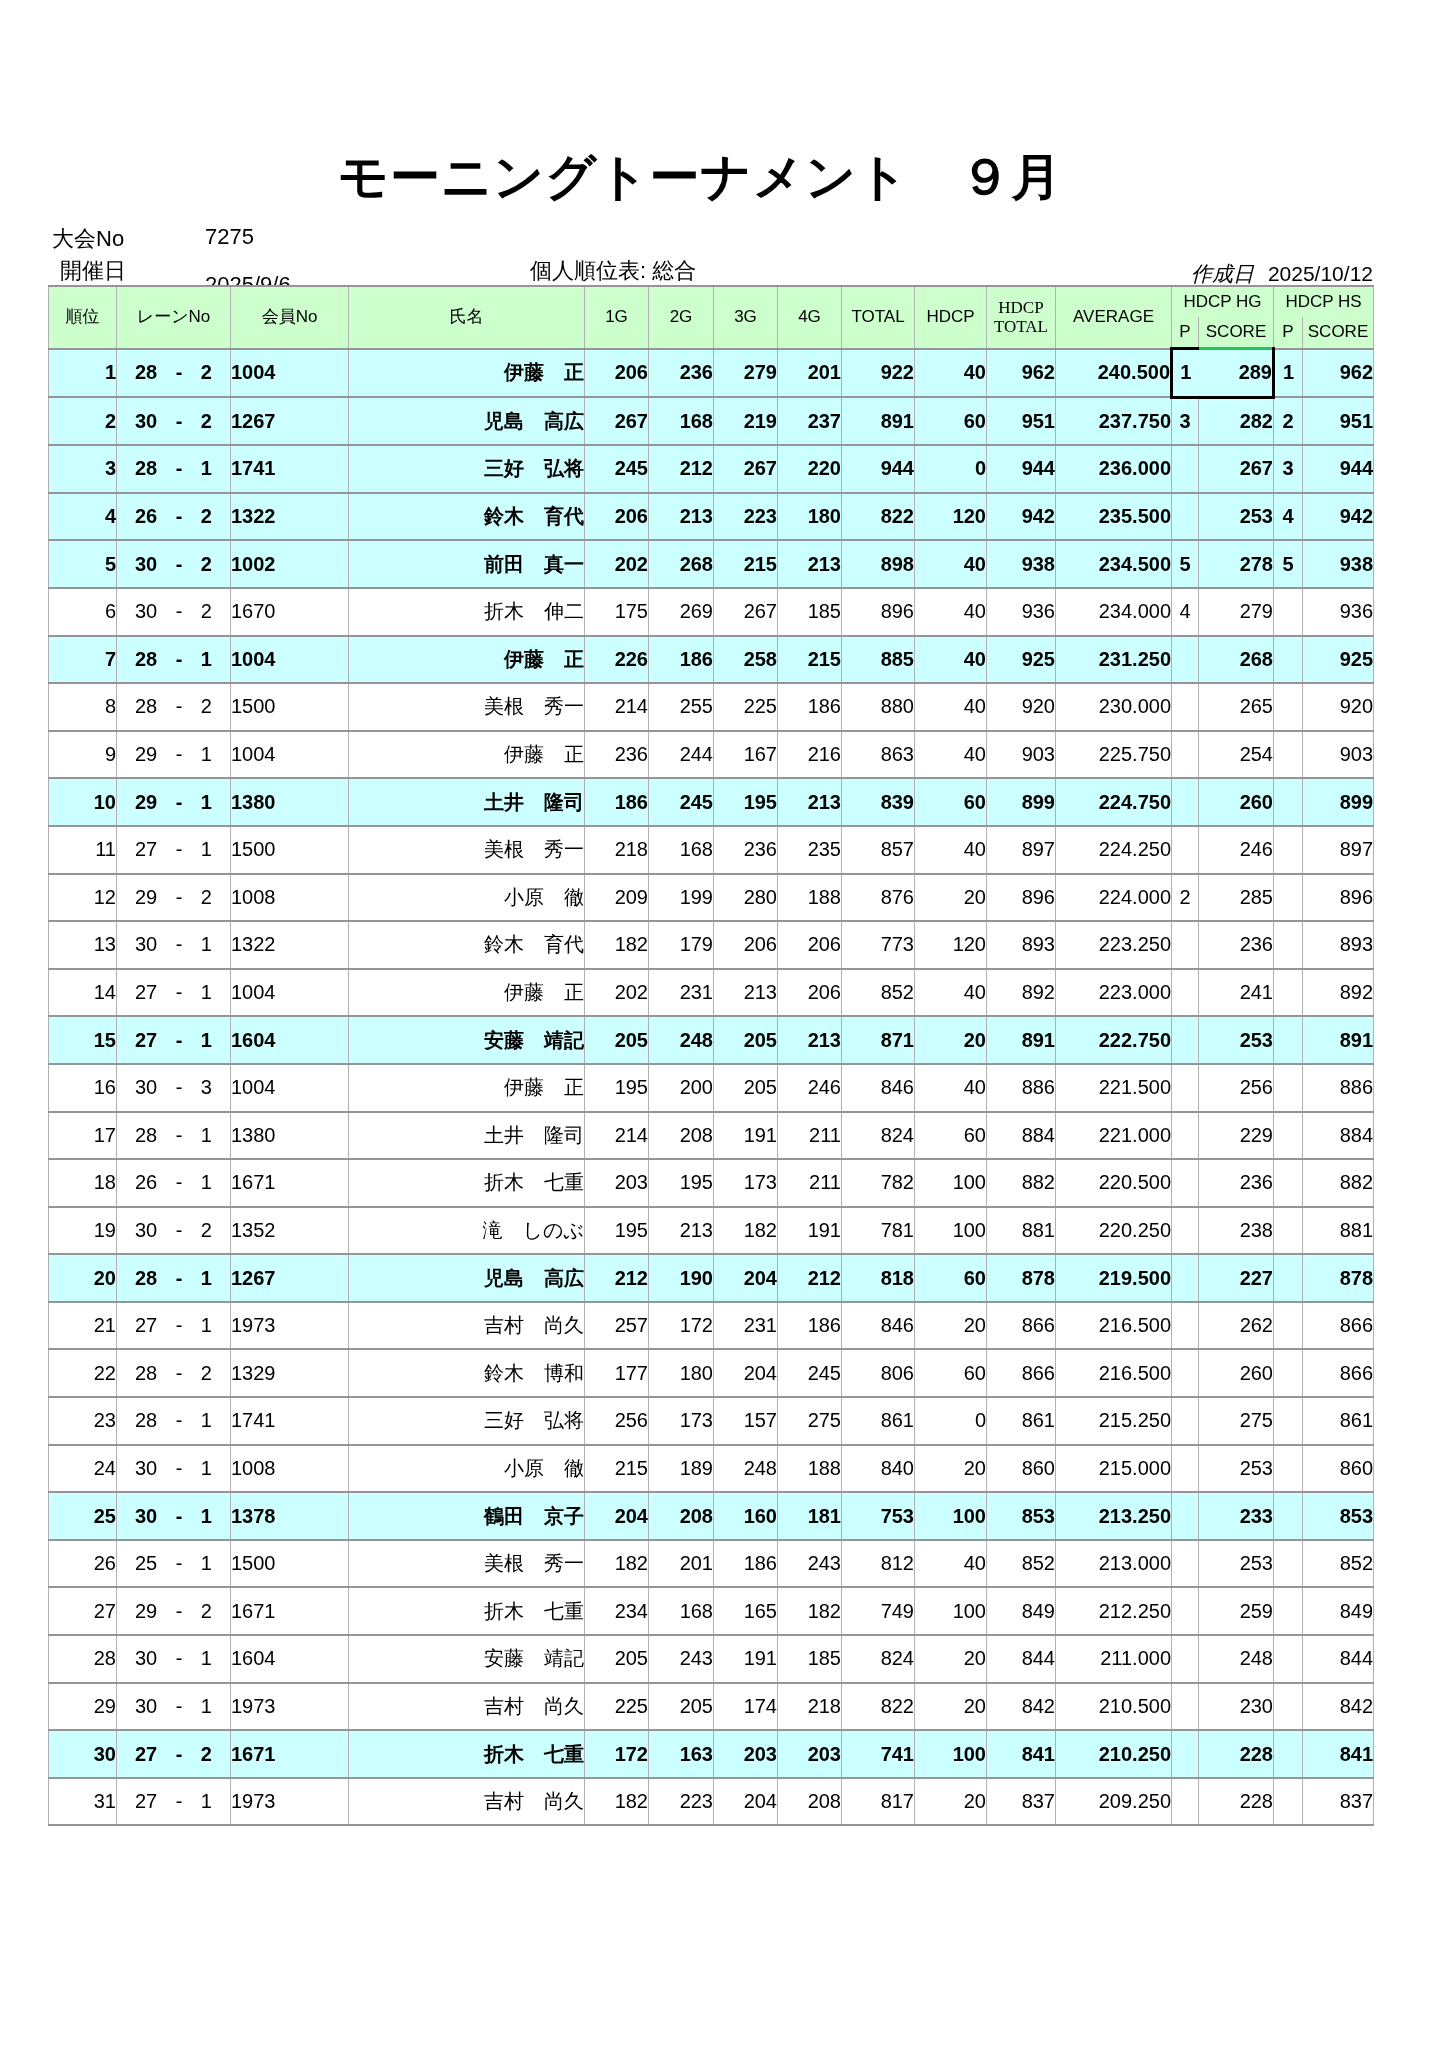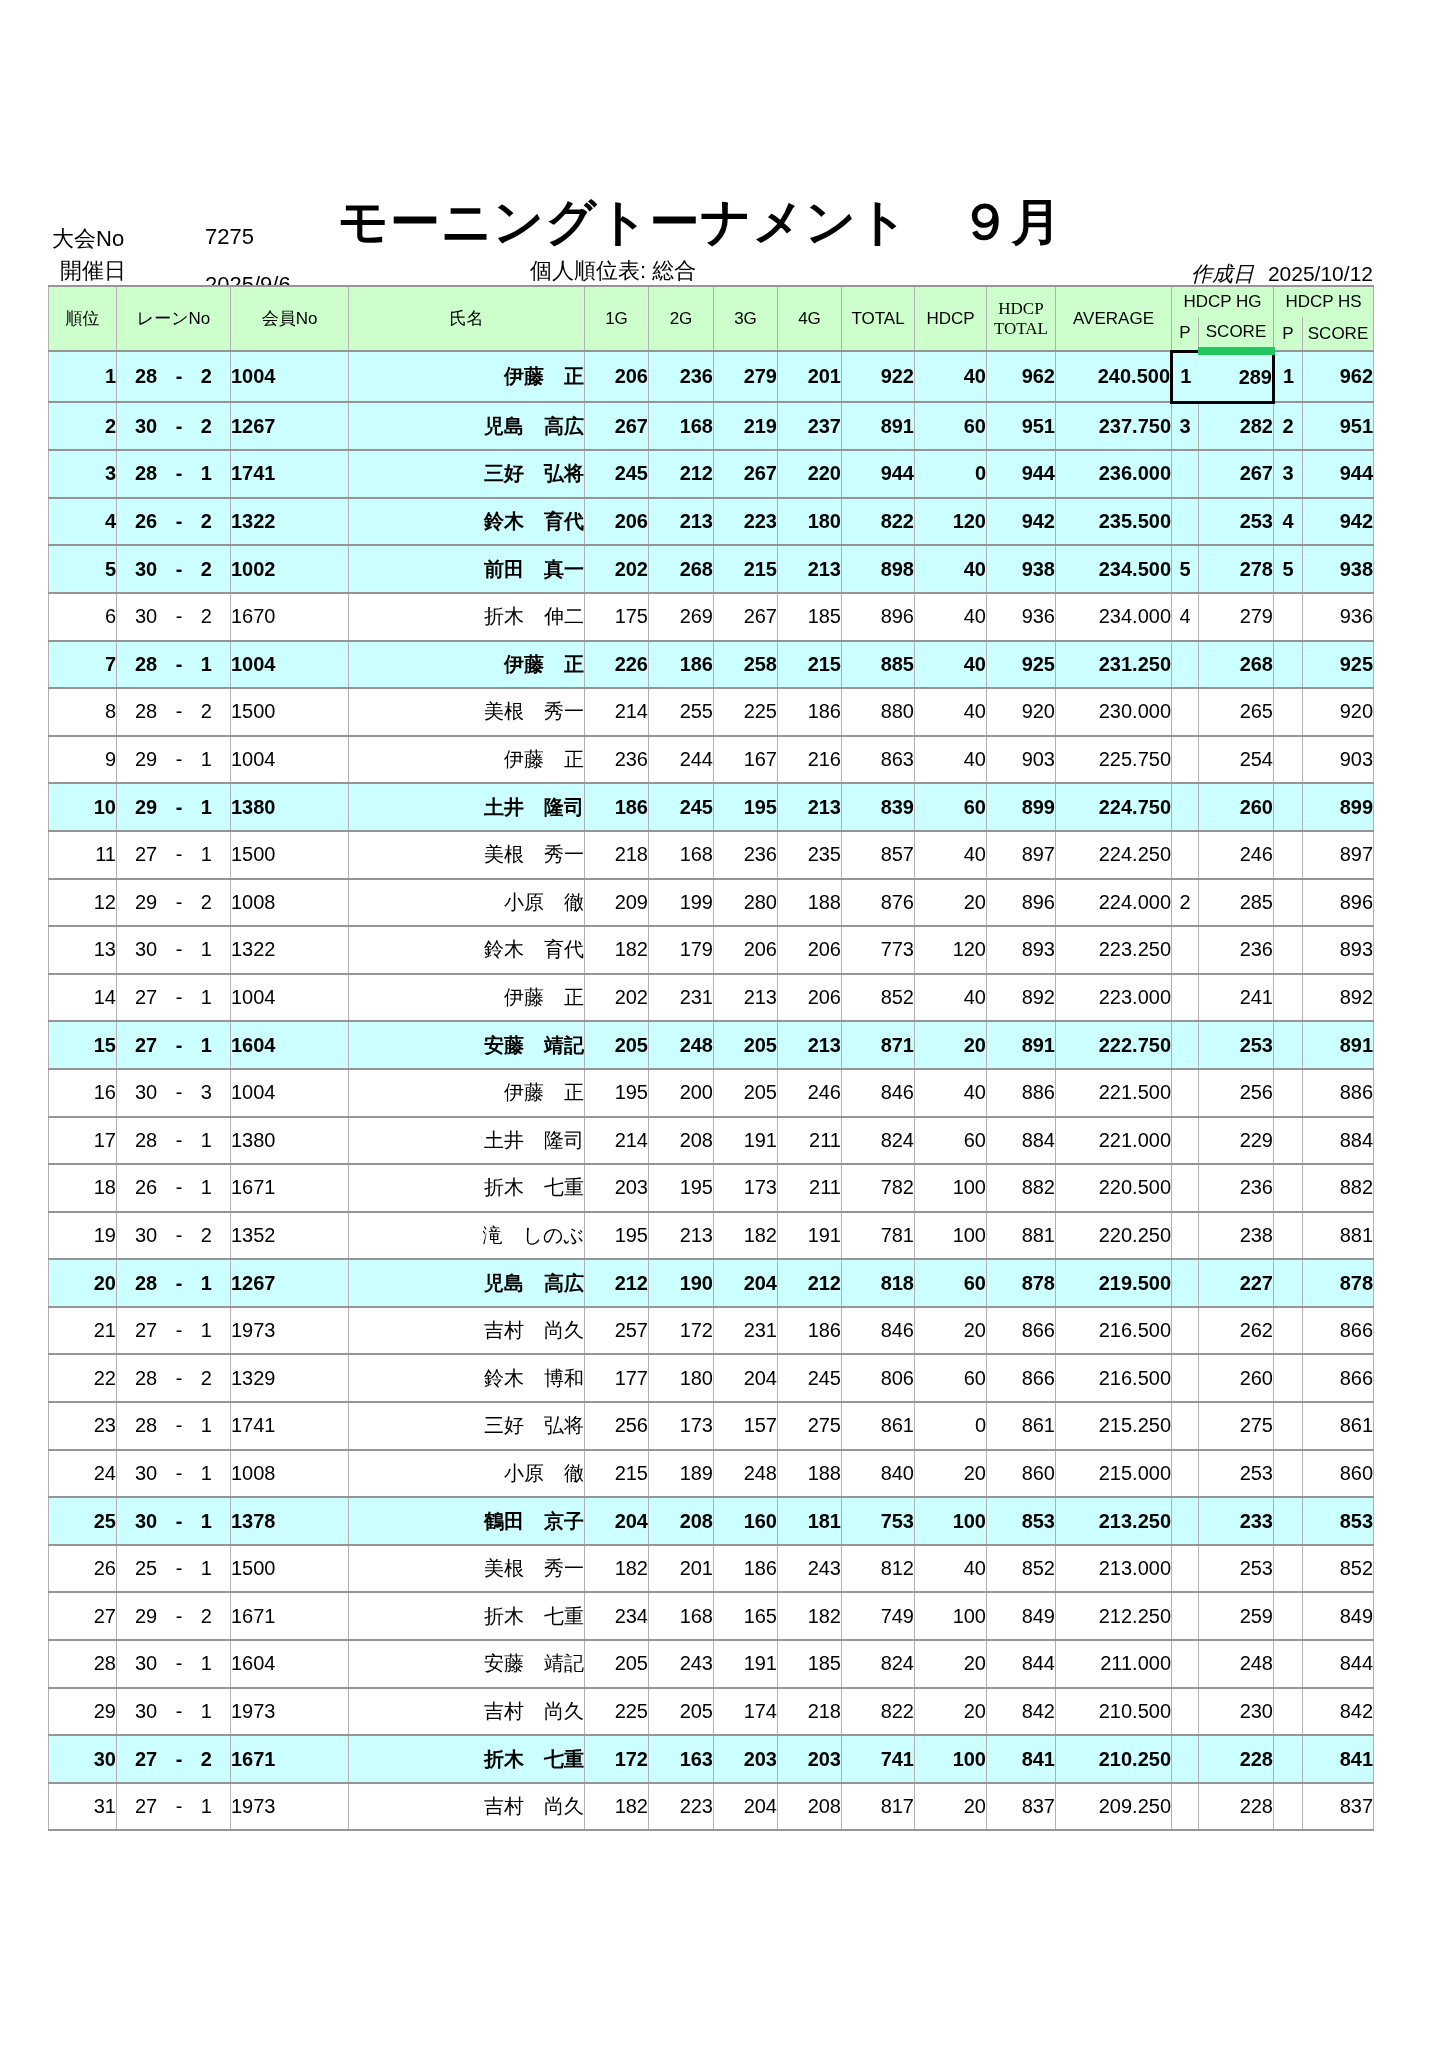--- a/index.html
+++ b/index.html
@@ -12,21 +12,21 @@
     overflow:hidden;
   }
   
   .meta-label,.meta-value{position:absolute;font-size:22px;white-space:nowrap;}
   .t-no-label{left:52px;top:224px;}
   .t-no-value{left:205px;top:224px;}
   .t-date-label{left:60px;top:256px;}
   .t-date-value{left:205px;top:272px;}
   .doc-title{
     position:absolute;left:330px;top:144px;width:740px;
-    text-align:center;font-size:50px;font-weight:bold;letter-spacing:1px;white-space:nowrap;margin-top:45px;
+    text-align:center;font-size:50px;font-weight:bold;letter-spacing:1px;white-space:nowrap;
   }
   .doc-subtitle{position:absolute;left:530px;top:256px;font-size:22px;white-space:nowrap;}
   .created{position:absolute;right:74px;top:260px;font-size:21px;white-space:nowrap;}
   .created .lbl{margin-right:14px;font-style:italic;}
   
   .results{
     position:absolute;left:48px;top:285px;
     border-collapse:collapse;table-layout:fixed;
     width:1325px;
     font-size:20px;
@@ -54,21 +54,21 @@
   .c-rank{text-align:right;padding-right:12px;}
   .lane-wrap{display:flex;justify-content:space-between;padding:0 18px;}
   .c-member{text-align:left;padding-right:28px;}
   .c-name{text-align:right;padding-left:10px;}
   .c-num{text-align:right;padding-right:10px;}
   .c-num2{text-align:right;padding-right:6px;}
   .c-avg{text-align:right;padding-right:8px;}
   .c-p{text-align:center;}
   .c-score{text-align:right;padding-right:8px;}
   td.box-l{border-left:3px solid #000;border-top:3px solid #000;border-bottom:3px solid #000;border-right:none;}
-  td.box-r{border-right:3px solid #000;border-top:8px solid #22c55e;border-bottom:3px solid #000;border-left:none;}
+  td.box-r{border-right:3px solid #000;border-top:3px solid #22c55e;border-bottom:3px solid #000;border-left:none;}
 </style>
 </head>
 <body>
 
 <div class="page">
 
   <div class="meta-label t-no-label">大会No</div>
   <div class="meta-value t-no-value">7275</div>
   <div class="meta-label t-date-label">開催日</div>
   <div class="meta-value t-date-value">2025/9/6</div>

